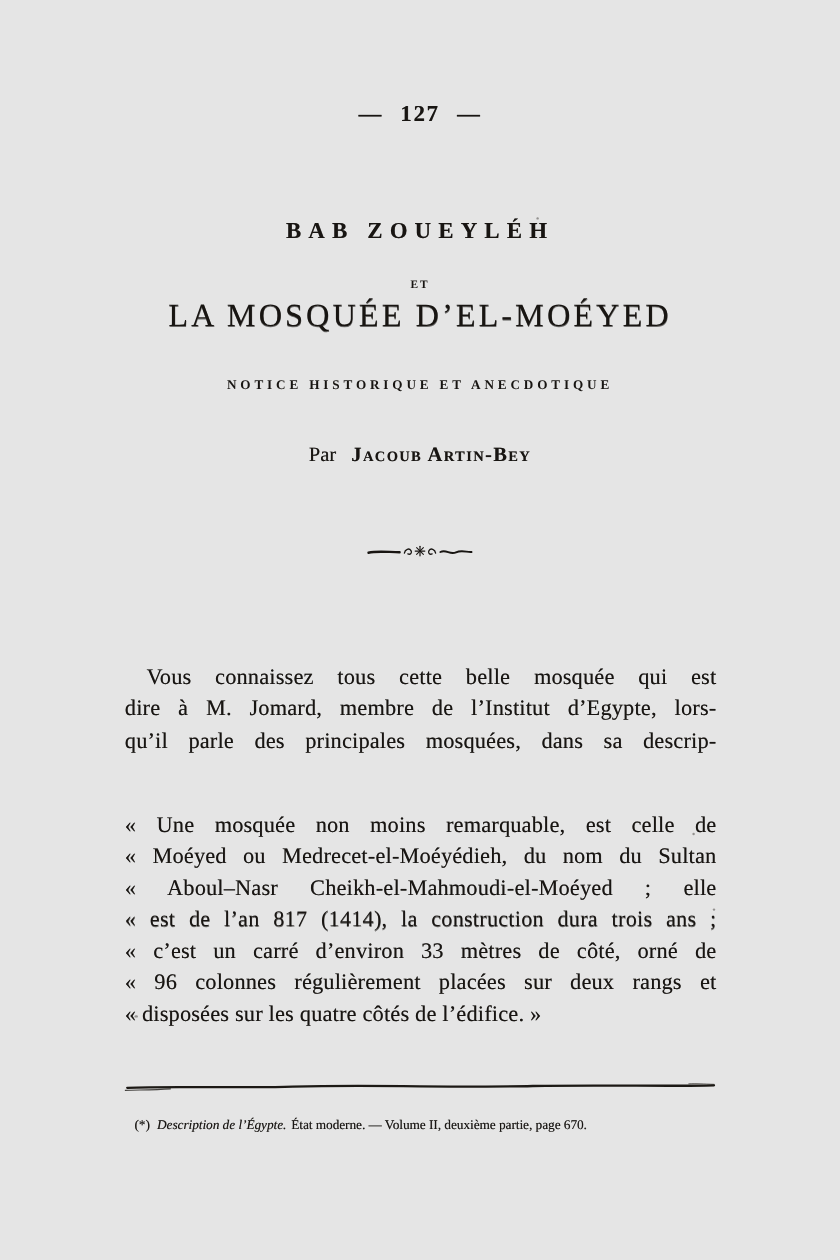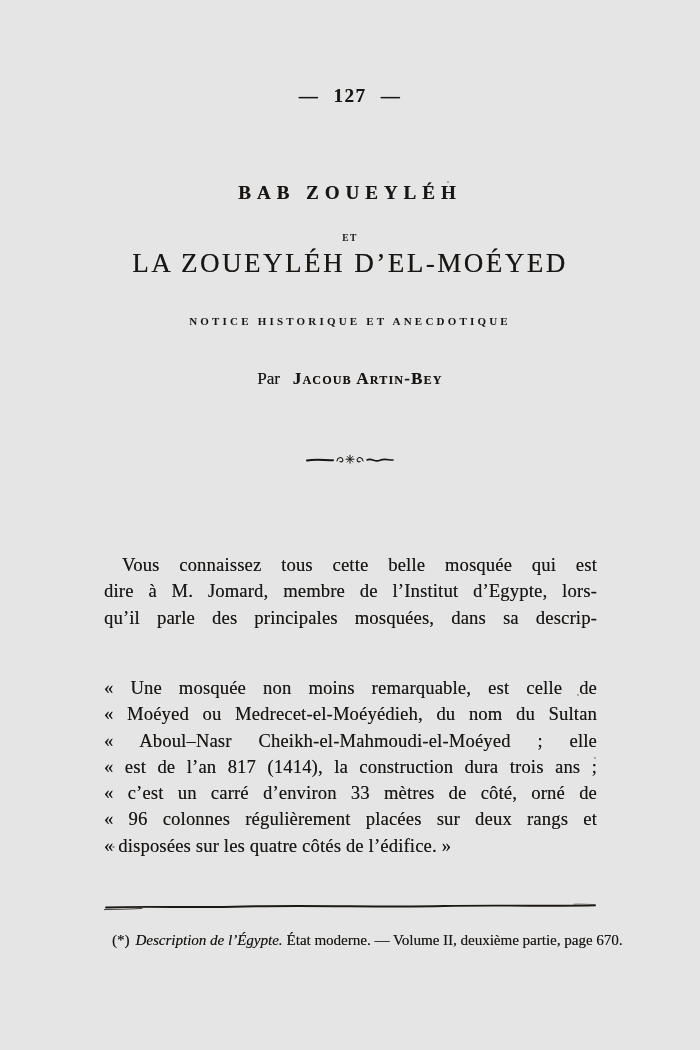--- a/index.html
+++ b/index.html
@@ -27,36 +27,36 @@
   .quote   { top:675px; }
   .line {
     height:26.3px; line-height:26.3px;
     text-align:justify; text-align-last:justify;
     white-space:normal; overflow:visible;
   }
   .line.short { text-align-last:left; }
   .line.indent { text-indent:18px; }
 
   .rule { left:104px; top:899px; }
-  .footnote { left:112px; top:932px; width:486px; font-size:15px; white-space:nowrap; }
+  .footnote { left:112px; top:932px; width:486px; font-size:11px; white-space:nowrap; }
   .footnote .marker { margin-right:6px; }
   .footnote .work { font-style:italic; margin-right:4px; }
 
   .speck { position:absolute; background:rgba(25,20,15,0.4); border-radius:50%; }
 </style>
 </head>
 <body>
 
 <div class="page">
 
   <div class="center page-number inky">— 127 —</div>
 
   <div class="center title-top inky">BAB ZOUEYLÉH</div>
   <div class="center connector">ET</div>
-  <div class="center title-main inky">LA ZOUEYLÉH D’EL-MOÉYED</div>
+  <div class="center title-main inky">LA MOSQUÉE D’EL-MOÉYED</div>
   <div class="center subtitle">NOTICE HISTORIQUE ET ANECDOTIQUE</div>
 
   <div class="center byline inky">
     <span>Par</span>
     <span>&nbsp;</span>
     <span class="name">Jacoub Artin-Bey</span>
   </div>
 
   <div class="center ornament">
     <svg width="88" height="16" viewBox="0 0 88 16" aria-hidden="true">

